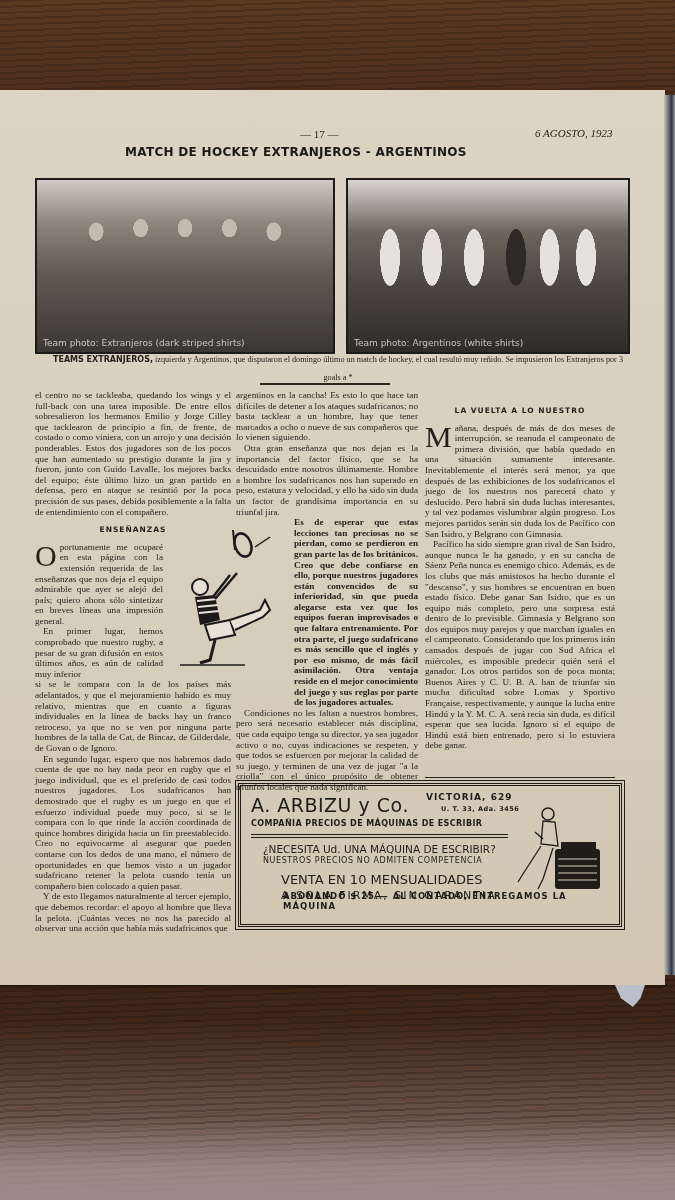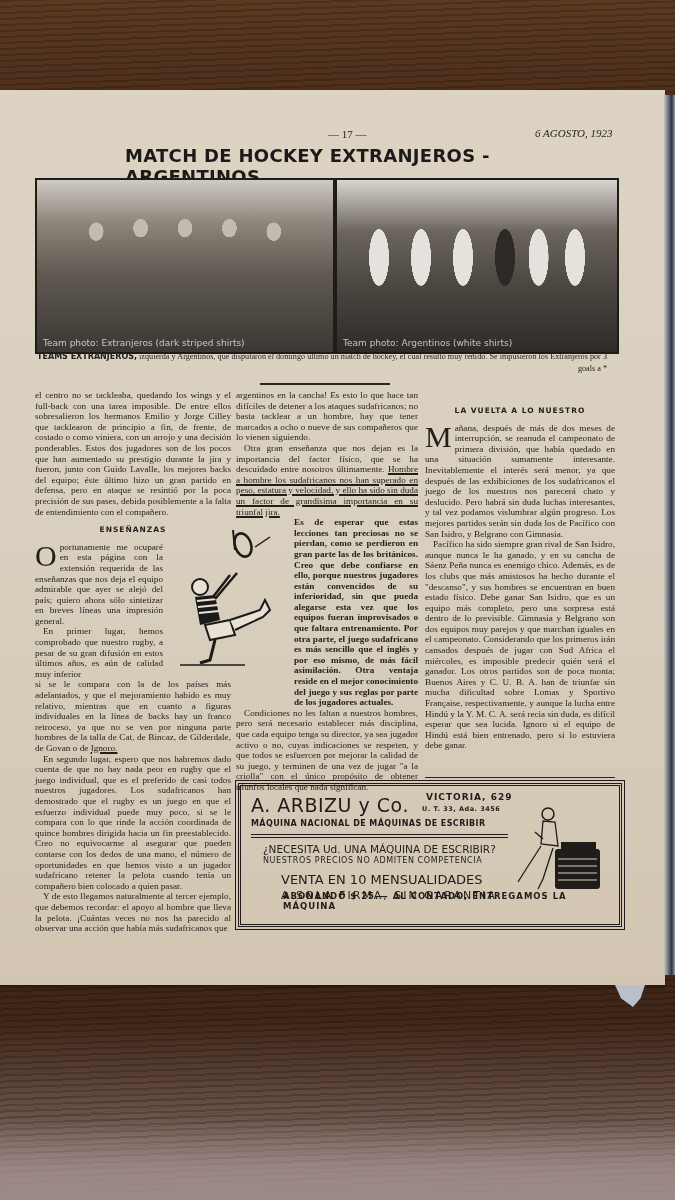--- a/index.html
+++ b/index.html
@@ -13,79 +13,79 @@
   }
   .page {
     position:absolute; left:0; top:90px; width:665px; height:895px;
     background: linear-gradient(180deg, #dcd3c2 0%, #d8cfbe 50%, #d2c6b2 100%);
     box-shadow: 0 2px 4px rgba(0,0,0,0.4);
   }
   .edge {
     position:absolute; left:664px; top:95px; width:11px; height:880px;
     background: linear-gradient(90deg,#c8c4bf,#6d7480 40%,#2f3540 70%,#9aa0a8);
   }
-  .header-pgnum { position:absolute; top:38px; left:300px; font-size:11px; color:#2a2520;margin-left:28px; }
+  .header-pgnum { position:absolute; top:38px; left:300px; font-size:11px; color:#2a2520; }
   .header-date { position:absolute; top:37px; left:535px; font-size:11px; font-style:italic; color:#2a2520; }
   .headline {
     position:absolute; top:55px; left:125px; width:400px; font-family:"DejaVu Sans", sans-serif;
-    font-weight:bold; font-size:18px; letter-spacing:0.3px; color:#1c1a18;
+    font-weight:bold; font-size:12px; letter-spacing:0.3px; color:#1c1a18;
   }
   .photo {
     position:absolute; top:88px; height:172px; border:2px solid #1e1c1a;
     background:
       radial-gradient(ellipse 12px 15px at 20% 30%, #c4bbb0 60%, transparent 62%),
       radial-gradient(ellipse 12px 15px at 35% 28%, #c4bbb0 60%, transparent 62%),
       radial-gradient(ellipse 12px 15px at 50% 28%, #c4bbb0 60%, transparent 62%),
       radial-gradient(ellipse 12px 15px at 65% 28%, #c4bbb0 60%, transparent 62%),
       radial-gradient(ellipse 12px 15px at 80% 30%, #c4bbb0 60%, transparent 62%),
       linear-gradient(180deg, #cfcac3 0%, #8c857c 25%, #5f5951 55%, #3b3732 100%);
   }
   .photo.left { left:35px; width:296px; }
-  .photo.right { left:335px; width:280px;
+  .photo.right { left:346px; width:280px;
     background:
       radial-gradient(ellipse 14px 40px at 15% 45%, #e5e1dc 70%, transparent 72%),
       radial-gradient(ellipse 14px 40px at 30% 45%, #e5e1dc 70%, transparent 72%),
       radial-gradient(ellipse 14px 40px at 45% 45%, #e5e1dc 70%, transparent 72%),
       radial-gradient(ellipse 14px 40px at 60% 45%, #2c2926 70%, transparent 72%),
       radial-gradient(ellipse 14px 40px at 72% 45%, #e5e1dc 70%, transparent 72%),
       radial-gradient(ellipse 14px 40px at 85% 45%, #e5e1dc 70%, transparent 72%),
       linear-gradient(180deg, #d8d4ce 0%, #6b655d 30%, #4c4741 60%, #2f2b27 100%);
     text-align: center;
   }
   .photo-label {
     position:absolute; bottom:4px; left:6px; font-size:9px; color:rgba(255,255,255,0.7);
     font-family:"DejaVu Sans", sans-serif;
   }
   .caption {
-    position:absolute; top:261px; left:27px; width:580px; font-size:8.2px; line-height:12px;
-    color:#24201c; text-align:right;
+    position:absolute; top:261px; left:48px; width:580px; font-size:8.2px; line-height:18px;
+    color:#24201c; text-align:center;
   }
   .caption b { font-family:"DejaVu Sans", sans-serif; font-size:8px; }
   .rule { position:absolute; background:#2a2622; }
   .col {
     position:absolute; font-size:9.2px; line-height:10.6px; color:#221e1a; text-align:justify;
     hyphens:auto;
   }
   .col p { margin:0; text-indent:8px; }
   .col p.noindent { text-indent:0; }
   .subhead {
     font-family:"DejaVu Sans", sans-serif; font-weight:bold; font-size:7.5px; letter-spacing:1px;
     text-align:center; margin:8px 0 6px 0;
   }
   .dropcap { float:left; font-size:30px; line-height:24px; margin:2px 3px 0 0; }
-  .underline { text-decoration:underline; text-decoration-thickness:1.5px; }
+  .underline { text-decoration-thickness:1.5px; }
   .illus { position:absolute; left:175px; top:435px; width:100px; height:145px; }
   .ad {
     position:absolute; left:238px; top:693px; width:378px; height:138px;
     border:3px double #1f1c19; outline:1px solid #1f1c19; outline-offset:2px;
     font-family:"DejaVu Sans", sans-serif; color:#1f1c19;
   }
   .ad-name { position:absolute; left:10px; top:8px; font-size:19px; font-weight:normal; letter-spacing:0.5px; }
   .ad-addr1 { position:absolute; left:185px; top:6px; font-size:9px; font-weight:bold; letter-spacing:1px; }
-  .ad-addr2 { position:absolute; left:181px; top:19px; font-size:6.5px; font-weight:bold; letter-spacing:0.5px; }
+  .ad-addr2 { position:absolute; left:200px; top:19px; font-size:6.5px; font-weight:bold; letter-spacing:0.5px; }
   .ad-tagline { position:absolute; left:10px; top:33px; font-size:8px; font-weight:bold; letter-spacing:0.4px; }
   .ad-rule { position:absolute; left:10px; width:257px; height:1px; background:#1f1c19; }
   .ad-q { position:absolute; left:22px; top:57px; font-size:10.5px; }
   .ad-prices { position:absolute; left:22px; top:70px; font-size:8px; letter-spacing:0.6px; }
   .ad-venta { position:absolute; left:40px; top:86px; font-size:13px; }
   .ad-firma { position:absolute; left:40px; top:103px; font-size:11px; letter-spacing:2px; }
   .ad-abono { position:absolute; left:18px; top:105px; font-size:8.5px; font-weight:bold; letter-spacing:1px;margin-left:24px; }
   .ad-art { position:absolute; left:272px; top:18px; width:95px; height:95px; }
   .tab { position:absolute; left:615px; top:985px; width:30px; height:22px;
          background:#b9c0cb; clip-path:polygon(0 0,100% 0,85% 60%,60% 100%,20% 60%); }
@@ -154,21 +154,21 @@
     <span class="dropcap">M</span>
     <p class="noindent">añana, después de más de dos meses de interrupción, se reanuda el campeonato de primera división, que había quedado en una situación sumamente interesante. Inevitablemente el interés será menor, ya que después de las exhibiciones de los sudafricanos el juego de los nuestros nos parecerá chato y deslucido. Pero habrá sin duda luchas interesantes, y tal vez podamos vislumbrar algún progreso. Los mejores partidos serán sin duda los de Pacífico con San Isidro, y Belgrano con Gimnasia.</p>
     <p>Pacífico ha sido siempre gran rival de San Isidro, aunque nunca le ha ganado, y en su cancha de Sáenz Peña nunca es enemigo chico. Además, es de los clubs que más amistosos ha hecho durante el "descanso", y sus hombres se encuentran en buen estado físico. Debe ganar San Isidro, que es un equipo más completo, pero una sorpresa está dentro de lo previsible. Gimnasia y Belgrano son dos equipos muy parejos y que marchan iguales en el campeonato. Considerando que los primeros irán cansados después de jugar con Sud Africa el miércoles, es imposible predecir quién será el ganador. Los otros partidos son de poca monta; Buenos Aires y C. U. B. A. han de triunfar sin mucha dificultad sobre Lomas y Sportivo Française, respectivamente, y aunque la lucha entre Hindú y la Y. M. C. A. será recia sin duda, es difícil esperar que sea lucida. Ignoro si el equipo de Hindú está bien entrenado, pero si lo estuviera debe ganar.</p>
   </div>
   <div class="rule" style="left:425px; top:687px; width:190px; height:1px;"></div>
 
   <div class="ad">
     <div class="ad-name">A. ARBIZU y Co.</div>
     <div class="ad-addr1">VICTORIA, 629</div>
     <div class="ad-addr2">U. T. 33, Ada. 3456</div>
-    <div class="ad-tagline">MÁQUINA NACIONAL DE MÁQUINAS DE ESCRIBIR</div>
+    <div class="ad-tagline">COMPAÑIA PRECIOS DE MÁQUINAS DE ESCRIBIR</div>
     <div class="ad-rule" style="top:48px;"></div>
     <div class="ad-rule" style="top:51px;"></div>
     <div class="ad-q">¿NECESITA Ud. UNA MÁQUINA DE ESCRIBIR?</div>
     <div class="ad-prices">NUESTROS PRECIOS NO ADMITEN COMPETENCIA</div>
     <div class="ad-venta">VENTA EN 10 MENSUALIDADES</div>
     <div class="ad-firma">A SOLA FIRMA, SIN GARANTIA</div>
     <div class="ad-abono">ABONANDO $ 25.— AL CONTADO, ENTREGAMOS LA MÁQUINA</div>
     <svg class="ad-art" viewBox="0 0 95 95">
       <circle cx="35" cy="10" r="6" fill="none" stroke="#1f1c19" stroke-width="1.5"></circle>
       <path d="M30 17 L28 40 L45 42 L42 18 Z" fill="none" stroke="#1f1c19" stroke-width="1.3"></path>

